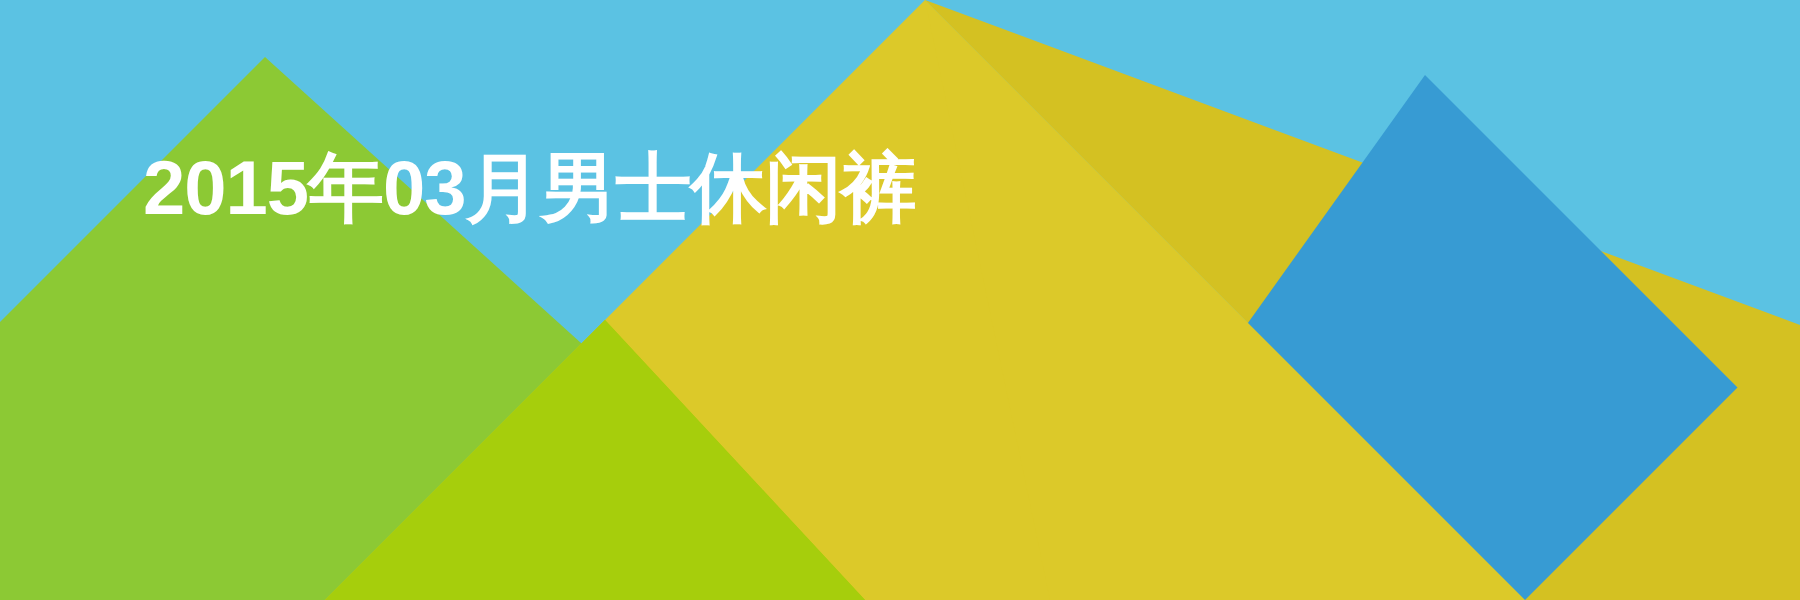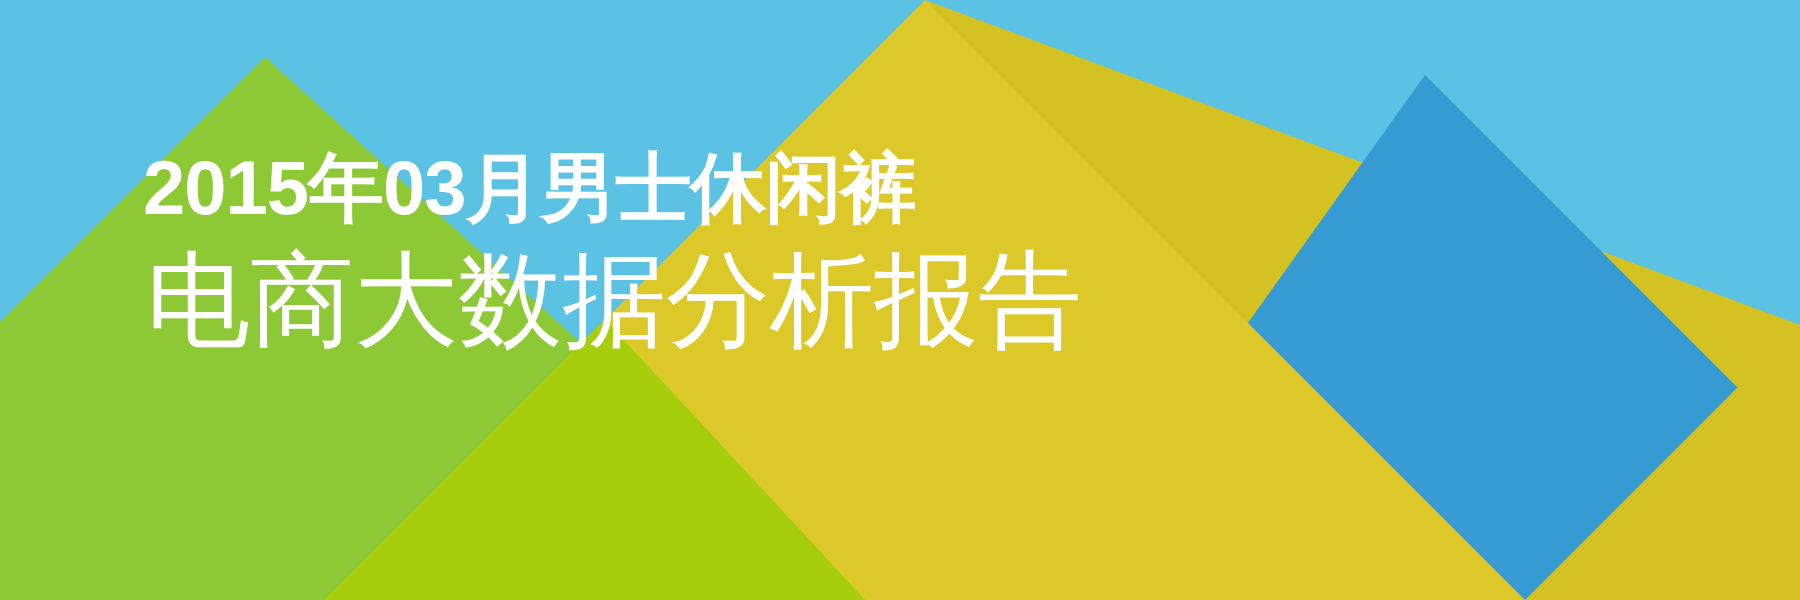--- a/index.html
+++ b/index.html
@@ -77,16 +77,15 @@
 
     <polygon points="1800,450 1800,600 1650,600" fill="#2F90C6"></polygon>
 
     <polygon points="925,0 1525,600 1050,600" fill="#DCC929"></polygon>
 
     <polygon points="1525,600 1800,325 1800,600" fill="#D4C122"></polygon>
   </svg>
 
   <div class="title-block">
     <div class="title-line1">2015年03月男士休闲裤</div>
-    <div class="title-line2">电商大数据分析报告</div>
   </div>
 
 </div>
 
 </body></html>

